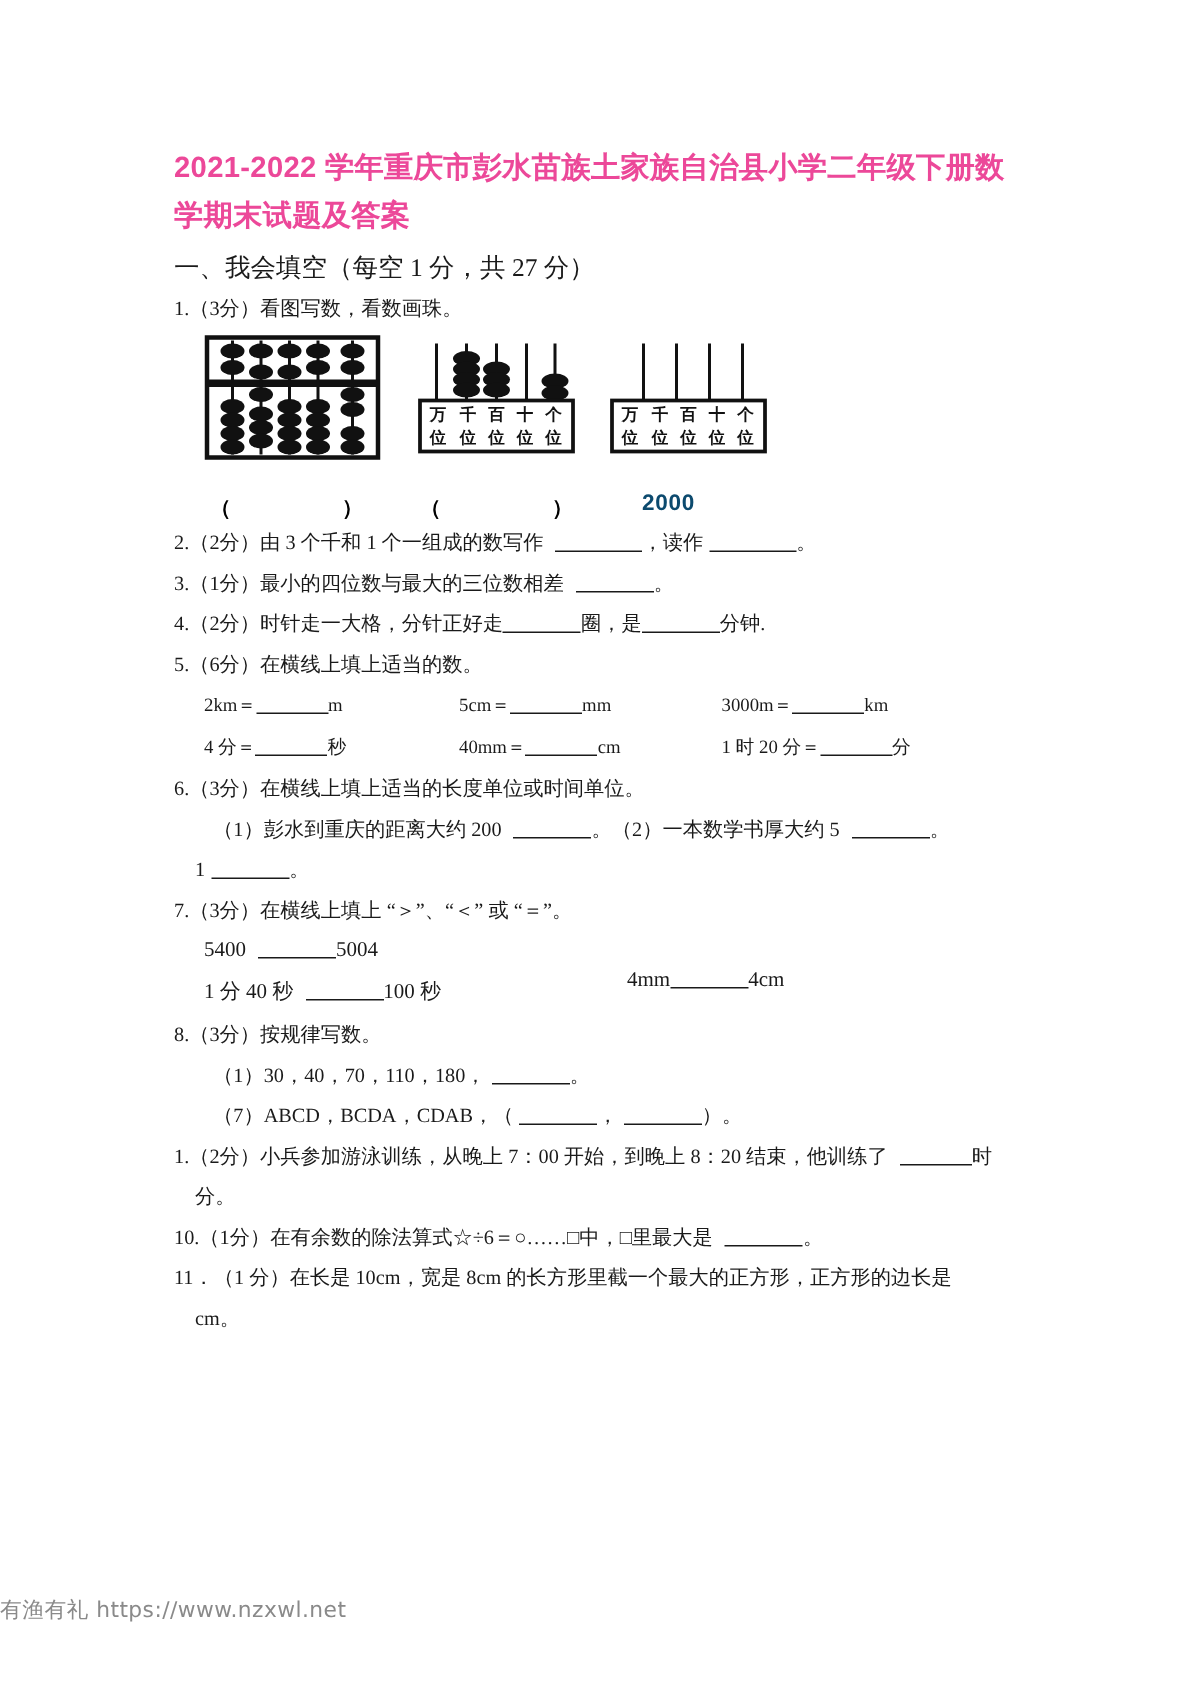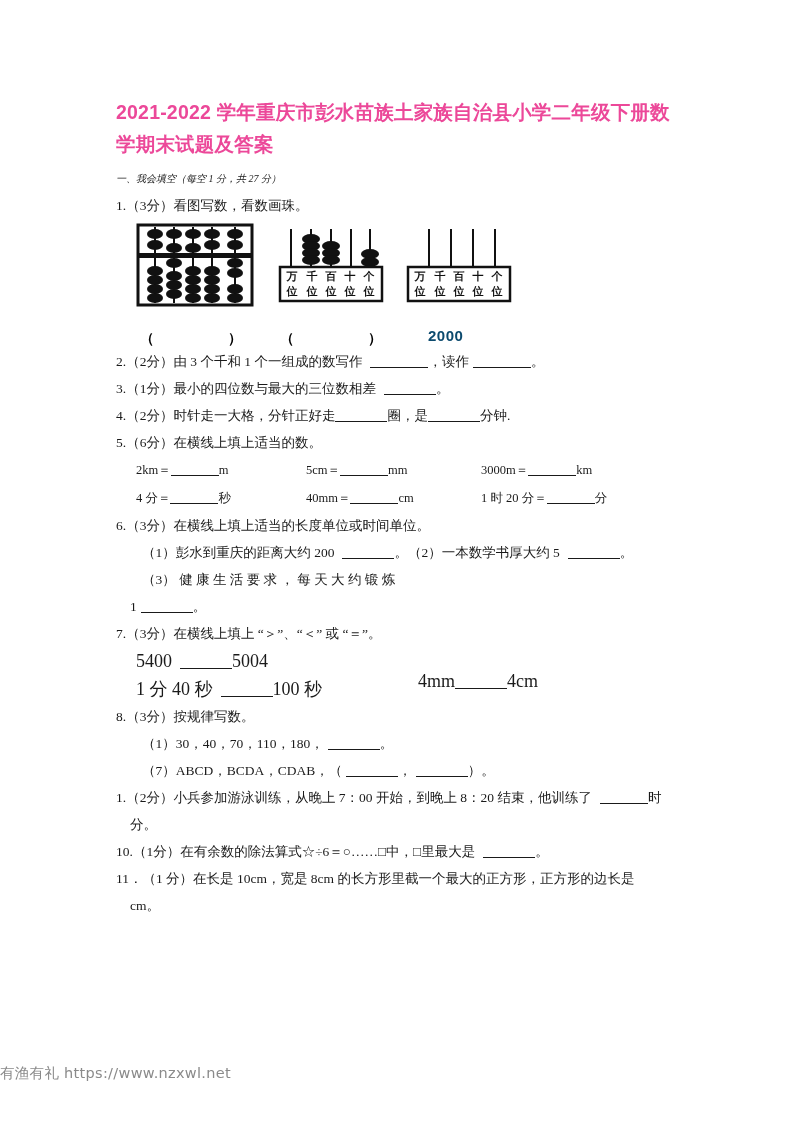--- a/index.html
+++ b/index.html
@@ -36,24 +36,23 @@
     font-weight: bold;
     font-size: 19.5px;
     line-height: 32px;
     color: #ec4899;
     letter-spacing: 0.2px;
     margin: 0 0 6px 0;
   }
 
   
   .section-head {
-    font-size: 10px;
+    font-size: 17px;
     line-height: 26px;
     margin: 4px 0 0 0;
-    font-style: italic;
   }
   .q-line {
     font-size: 13.5px;
     line-height: 27px;
     white-space: nowrap;
   }
   .q-indent {
     padding-left: 26px;
   }
   .q-indent-sm {
@@ -125,21 +124,21 @@
   }
   .conv-col {
     position: absolute;
     white-space: nowrap;
   }
   .c1 { left: 20px; }
   .c2 { left: 190px; }
   .c3 { left: 365px; }
 
   
-  .cmp-row { position: relative; height: 28px; font-size: 18px; line-height: 28px; }
+  .cmp-row { position: relative; height: 28px; font-size: 14px; line-height: 28px; }
   .cmp-a { position: absolute; left: 20px; white-space: nowrap; }
   .cmp-b { position: absolute; left: 302px; white-space: nowrap; margin-top: 20px; }
 
   
   .footer {
     position: absolute;
     left: 0;
     top: 1064px;
     width: 793px;
     text-align: left;
@@ -341,23 +340,20 @@
         <span>1 时 20 分＝</span><span class="blank w48"></span><span>分</span>
       </span>
     </div>
 
     <div class="q-line">
       <span>6.（3分）在横线上填上适当的长度单位或时间单位。</span>
     </div>
     <div class="q-line q-indent">
       <span>（1）彭水到重庆的距离大约 200</span><span class="sp8"></span><span class="blank w52"></span><span>。</span><span>（2）一本数学书厚大约 5</span><span class="sp8"></span><span class="blank w52"></span><span>。</span>
     </div>
-    <div class="q-line q-indent">
-      <span>（3） 健 康 生 活 要 求 ， 每 天 大 约 锻 炼</span>
-    </div>
     <div class="q-line q-indent-sm">
       <span>1</span><span class="sp4"></span><span class="blank w52"></span><span>。</span>
     </div>
 
     <div class="q-line">
       <span>7.（3分）在横线上填上 “＞”、“＜” 或 “＝”。</span>
     </div>
     <div class="cmp-row">
       <span class="cmp-a">
         <span>5400</span><span class="sp8"></span><span class="blank w52"></span><span>5004</span>

